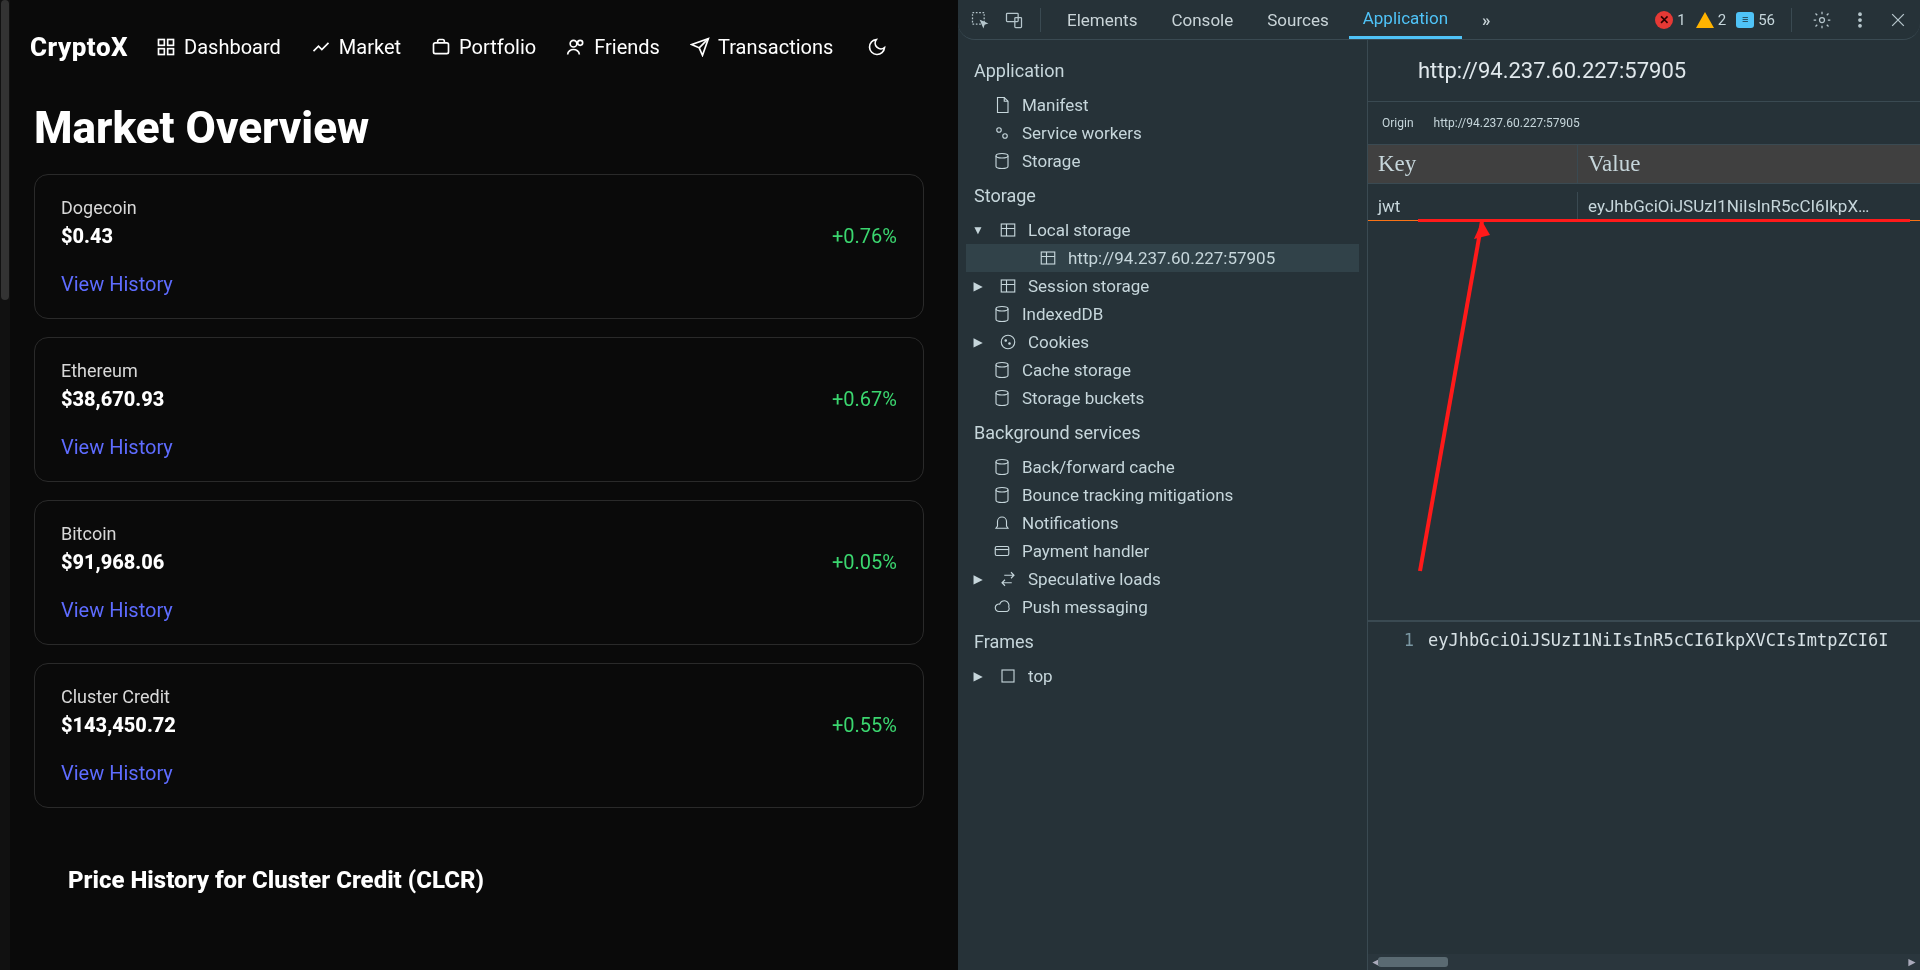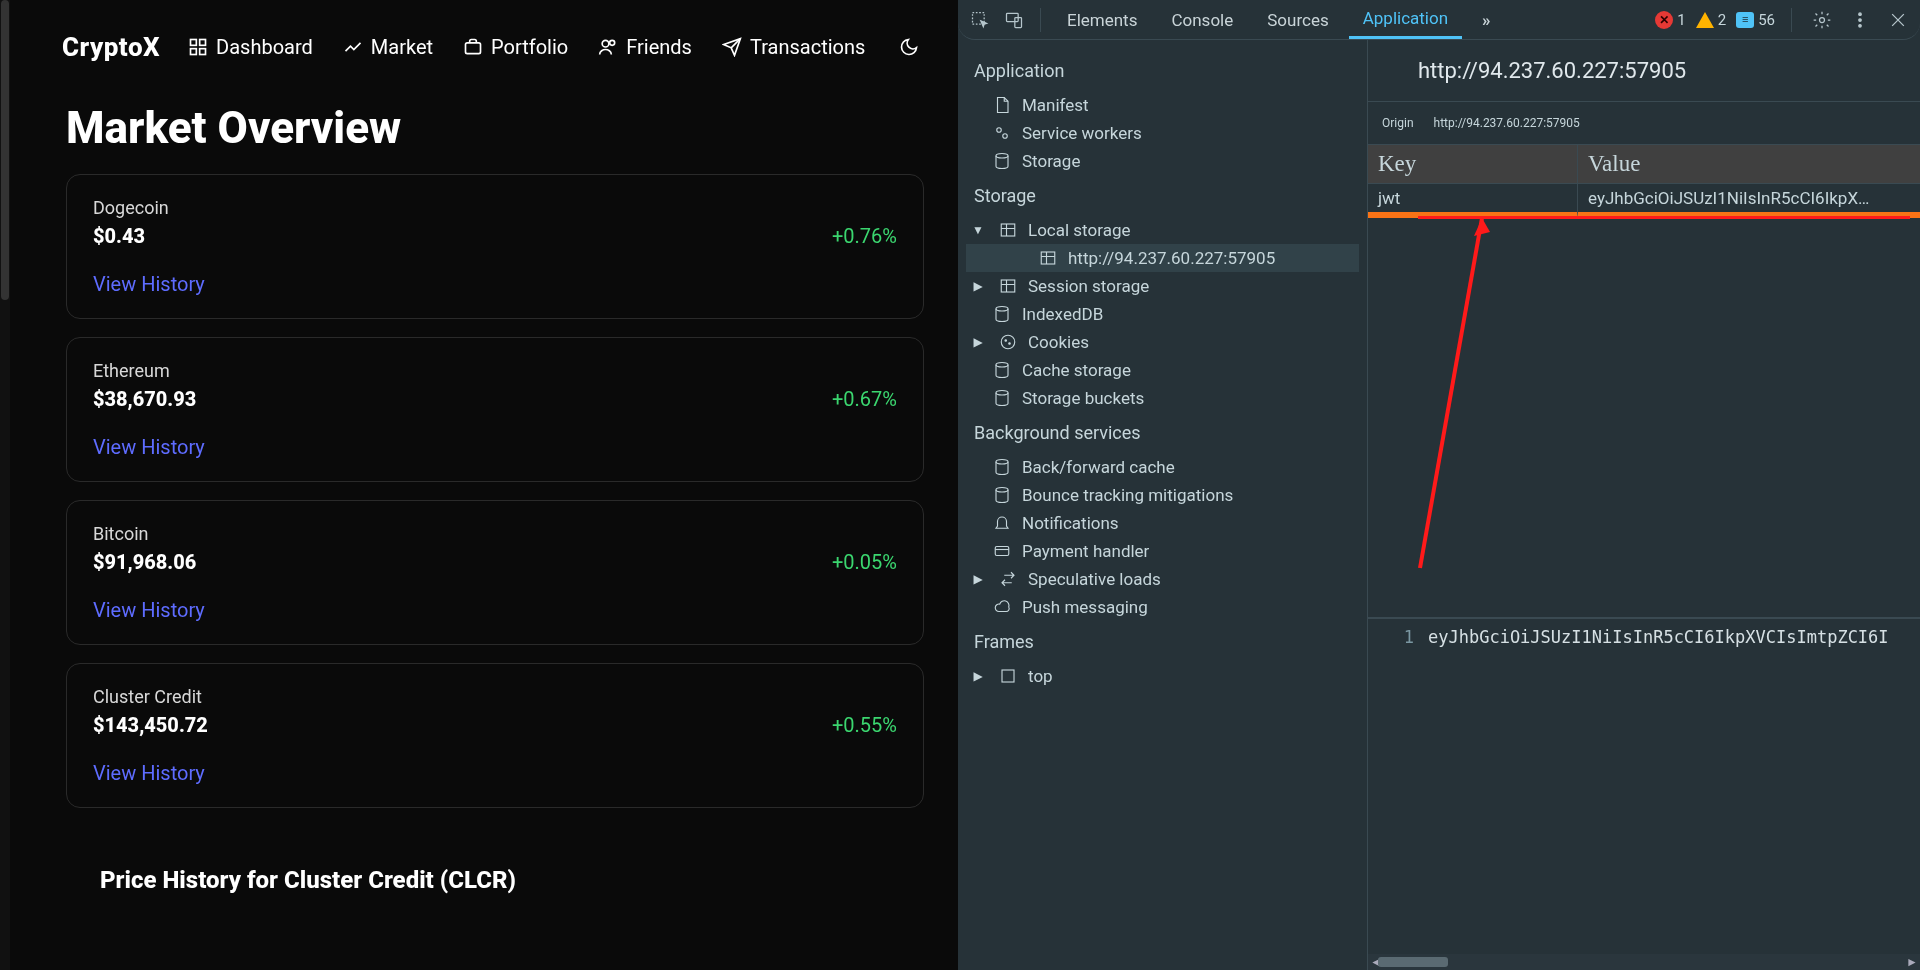--- a/index.html
+++ b/index.html
@@ -1,20 +1,20 @@
 <!DOCTYPE html>
 <html><head>
 <meta charset="utf-8">
 <style>
   * { box-sizing: border-box; margin: 0; padding: 0; }
   html, body { width: 1920px; height: 970px; overflow: hidden; font-family: -apple-system, BlinkMacSystemFont, "Segoe UI", Roboto, Arial, sans-serif; }
   body { display: flex; background: #000; color: #e6e6e6; }
 
   
-  .app { width: 958px; height: 970px; background: #0a0a0a; display: flex; flex-direction: column; position: relative; padding-left: 32px; }
+  .app { width: 958px; height: 970px; background: #0a0a0a; display: flex; flex-direction: column; position: relative; }
   .app-scroll { overflow-y: auto; height: 100%; padding-bottom: 20px; }
   .navbar { display: flex; align-items: center; gap: 28px; padding: 32px 30px 20px 30px; }
   .brand { font-size: 26px; font-weight: 800; color: #fff; letter-spacing: 0.5px; }
   .nav-links { display: flex; gap: 30px; align-items: center; }
   .nav-item { display: flex; align-items: center; gap: 8px; color: #fff; font-size: 20px; cursor: pointer; }
   .nav-icon { width: 20px; height: 20px; display: inline-flex; align-items: center; justify-content: center; }
   .nav-icon svg { stroke: #fff; fill: none; stroke-width: 2; }
   .page-title { font-size: 44px; font-weight: 800; color: #fff; padding: 20px 34px 20px 34px; }
   .cards { display: flex; flex-direction: column; gap: 18px; padding: 0 34px; }
   .card { border: 1px solid #2a2a2a; border-radius: 14px; padding: 22px 26px; display: flex; flex-direction: column; gap: 6px; position: relative; }
@@ -55,21 +55,21 @@
   
   .dt-detail { flex: 1; display: flex; flex-direction: column; min-width: 0; }
   .detail-toolbar { display: flex; align-items: center; gap: 10px; padding: 8px 14px; border-bottom: 1px solid #3a4a52; }
   .filter-wrap { background: #314249; border-radius: 6px; display: flex; align-items:center; gap:8px; padding: 4px 10px; width: 290px; }
   .filter-wrap input { background: transparent; border: none; color: #c6d6db; font-size: 17px; outline: none; flex:1; }
   .detail-header { font-size: 22px; color:#e0e8ec; padding: 18px 24px 18px 50px; border-bottom: 1px solid #3a4a52; }
   .origin-row { display:flex; gap: 20px; padding: 14px 14px; border-bottom: 1px solid #3a4a52; font-size:12px;}
   .kv-table { display: grid; grid-template-columns: 210px 1fr; position: relative; }
   .kv-head { background: #404040; padding: 6px 10px; border-bottom:1px solid #3a4a52; font-size:23px;font-family:Liberation Serif, serif; }
   .kv-head.key { border-right:1px solid #3a4a52; }
-  .kv-cell { padding: 4px 10px; border-bottom:6px solid #f97316; font-size:17px; white-space:nowrap; overflow:hidden; text-overflow:ellipsis; }
+  .kv-cell { padding: 4px 10px; border-bottom:1px solid #f97316; font-size:17px; white-space:nowrap; overflow:hidden; text-overflow:ellipsis;margin-top:8px; }
   .kv-cell.key { border-right:1px solid #3a4a52; }
   .kv-spacer { height: 400px; grid-column: 1 / span 2; position:relative; border-bottom:1px solid #3a4a52;}
 
   
   .preview { border-top: 1px solid #3a4a52; display:flex; padding: 8px 0; font-family: ui-monospace, Menlo, Consolas, monospace; font-size:17px; }
   .preview .ln { width: 60px; text-align:right; padding-right:14px; color:#7a97a2; }
   .preview .content { flex:1; color:#d6e0e4; white-space:nowrap; overflow:hidden; }
 
   
   .anno { position:absolute; pointer-events:none; }

